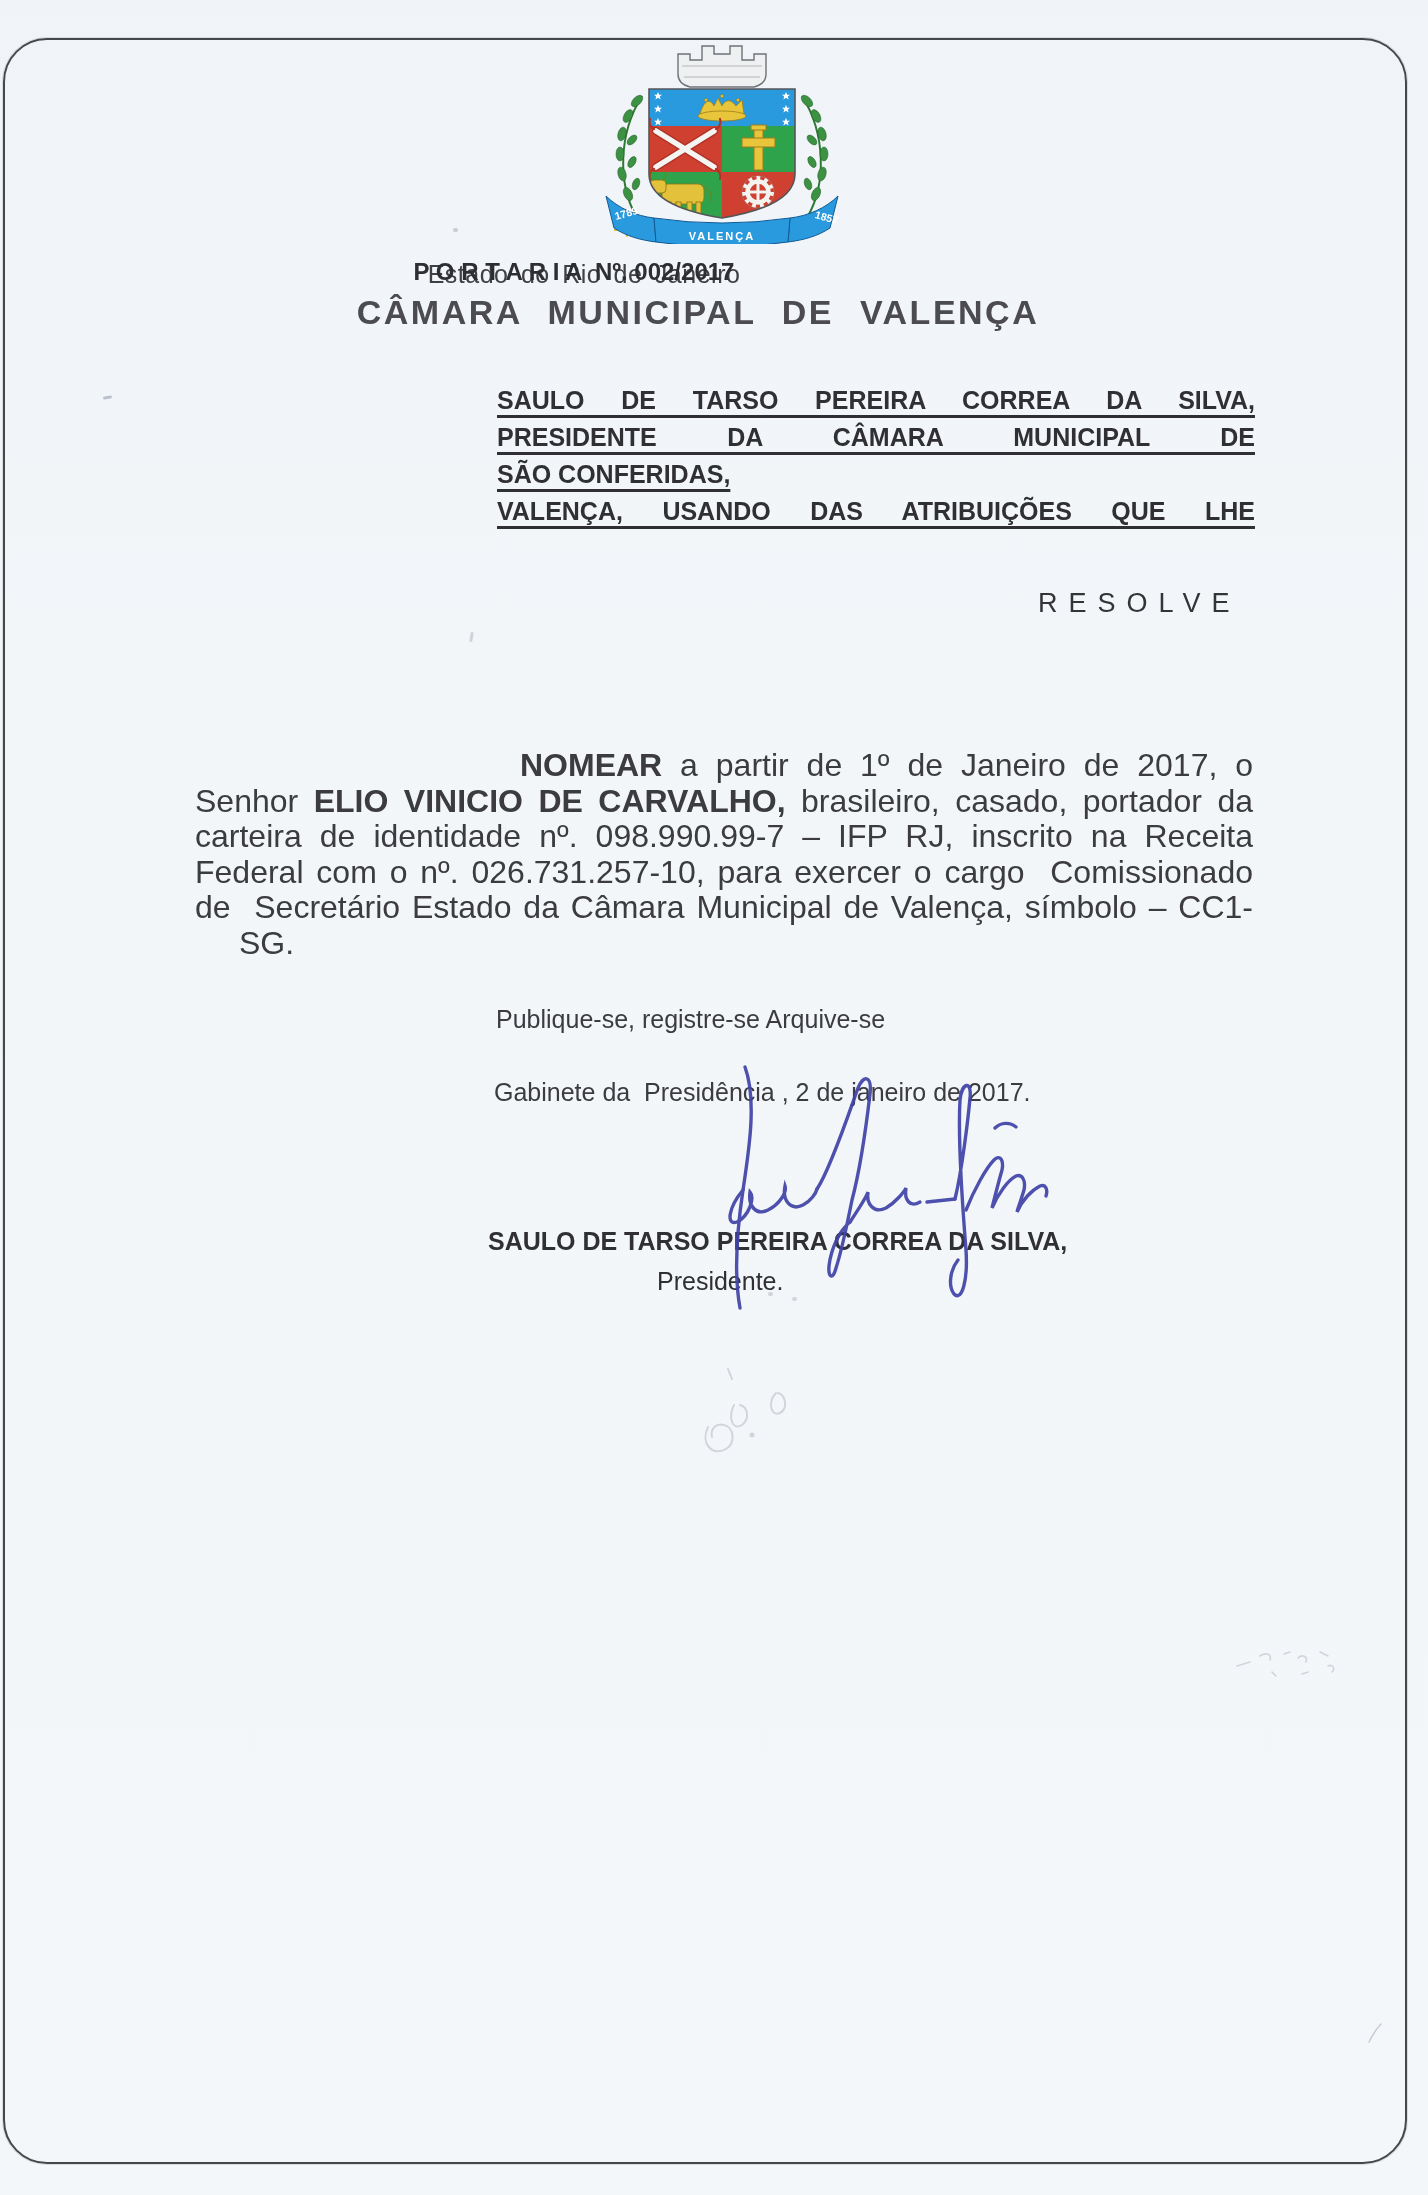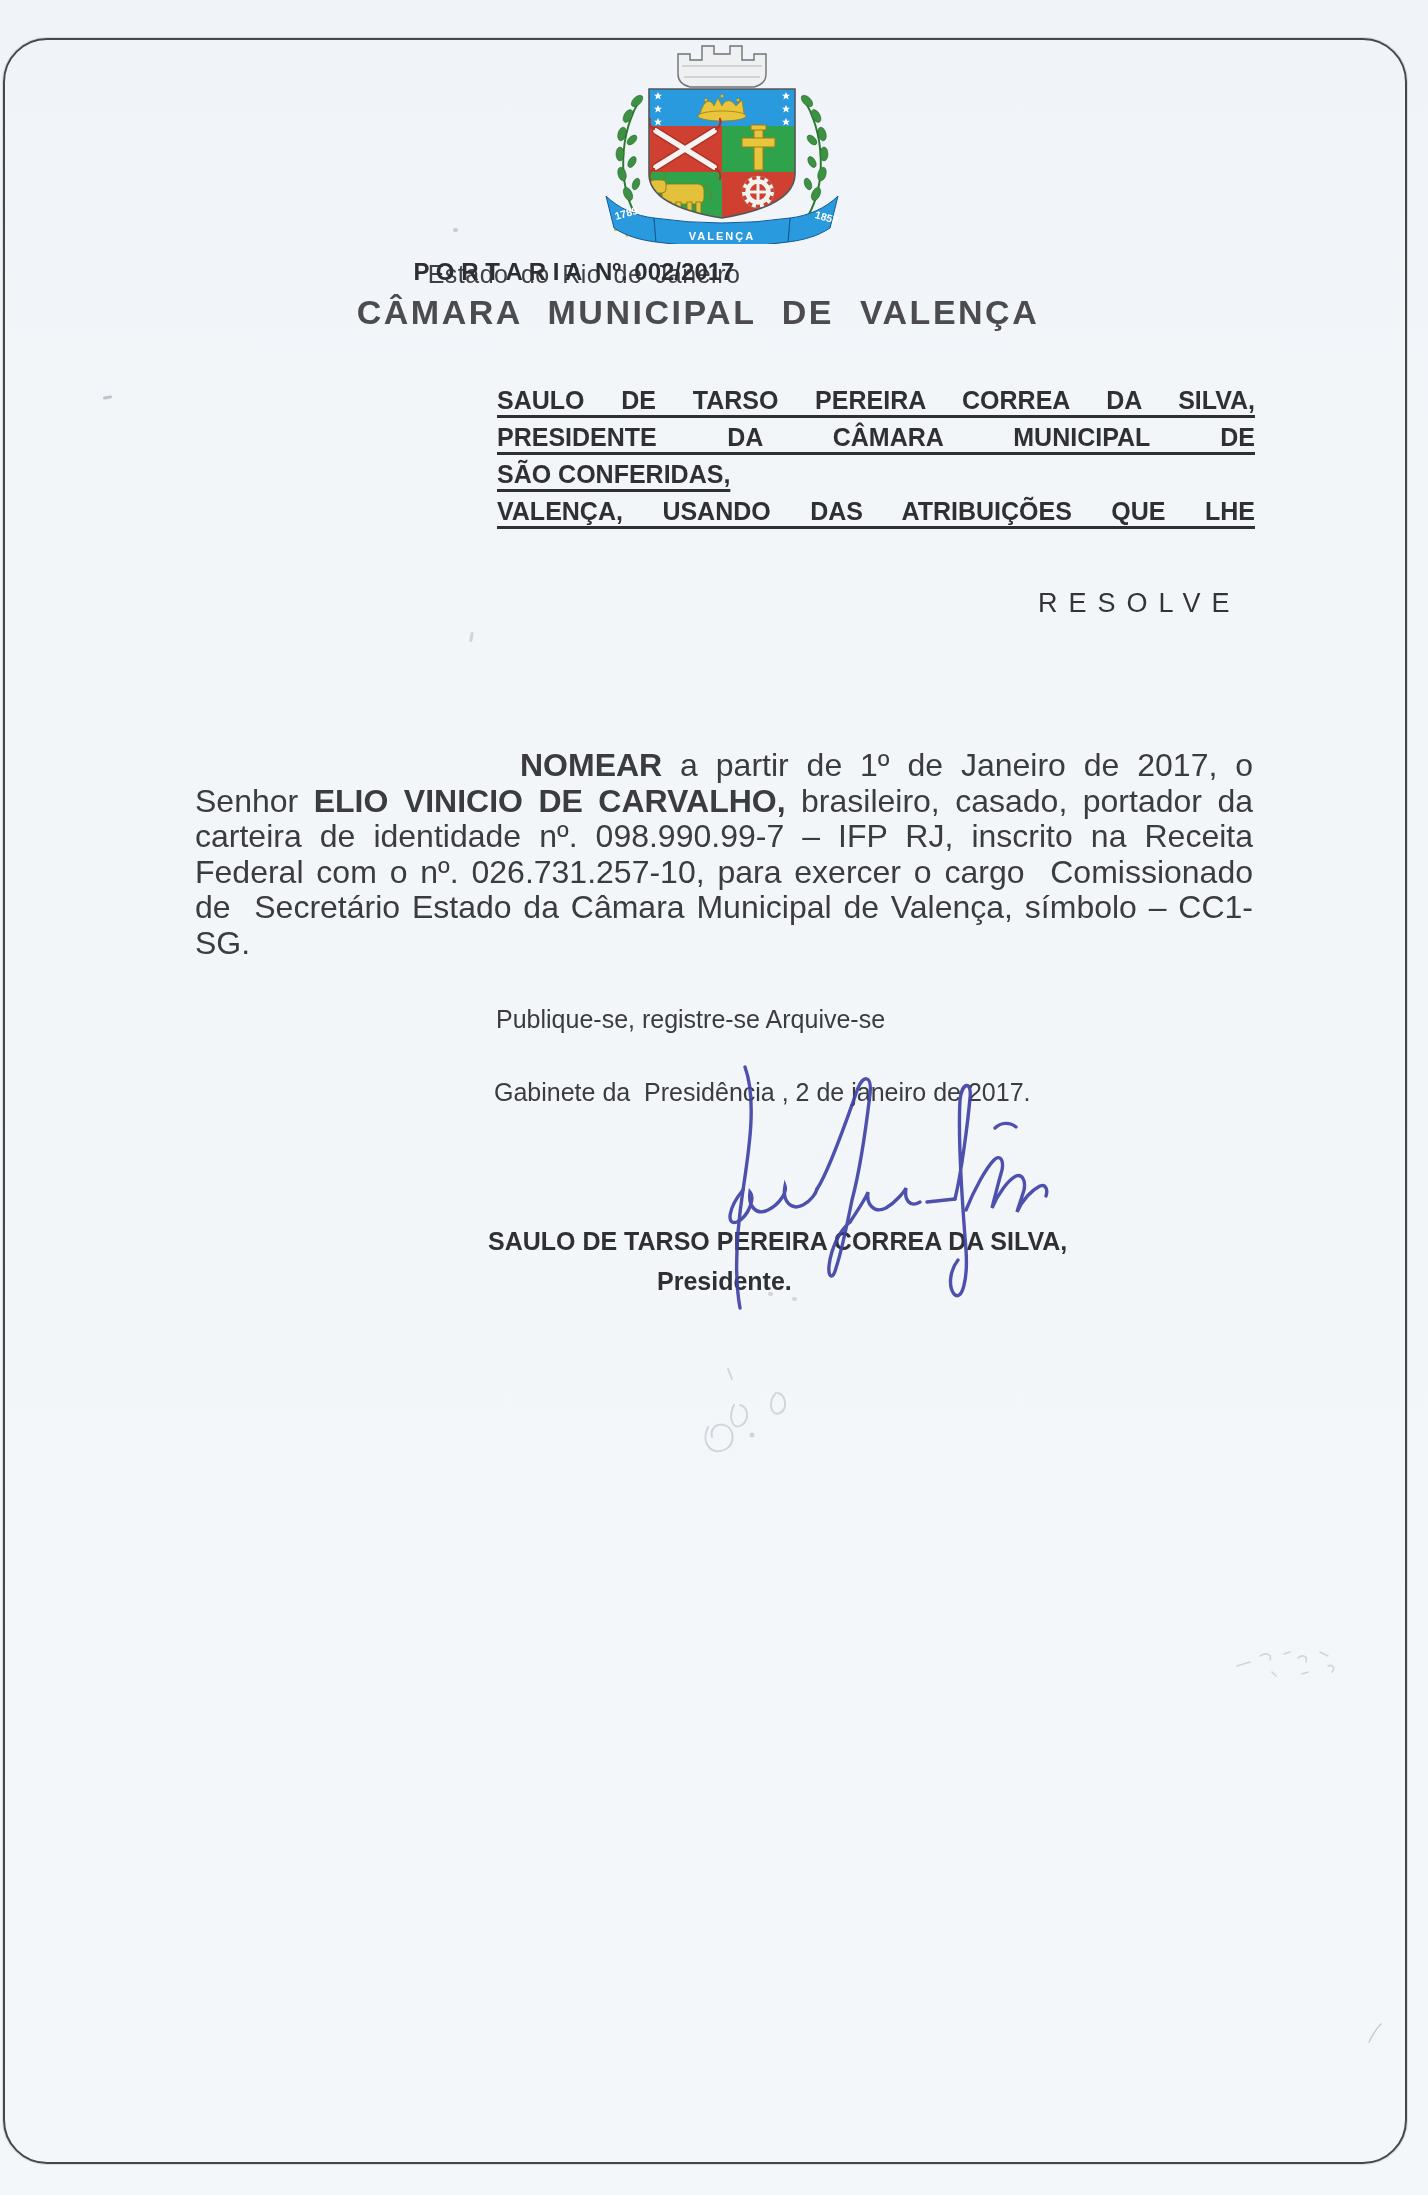--- a/index.html
+++ b/index.html
@@ -47,26 +47,26 @@
   .resolve{
     position:absolute;left:1038px;top:588px;
     font-size:27px;letter-spacing:11px;color:#333338;white-space:pre;
   }
   .body-par{
     position:absolute;left:195px;top:748px;width:1058px;
     font-size:32px;line-height:35.5px;color:#3b3b40;
   }
   .body-line{text-align:justify;text-align-last:justify;white-space:pre-wrap;}
   .body-line.indent{padding-left:325px;}
-  .body-line.last{text-align-last:left;}
+  .body-line.last{text-align-last:left;margin-left:44px;}
   .publish-line{position:absolute;left:496px;top:1005px;font-size:25px;color:#3b3b40;white-space:pre;}
   .cabinet-line{position:absolute;left:494px;top:1078px;font-size:25px;color:#3b3b40;white-space:pre;}
   .sig{position:absolute;left:700px;top:1050px;width:360px;height:270px;pointer-events:none;}
   .signatory-name{position:absolute;left:488px;top:1227px;font-size:25px;font-weight:bold;color:#2f2f34;white-space:pre;}
-  .signatory-title{position:absolute;left:657px;top:1267px;font-size:25px;font-weight:bold;color:#2f2f34;white-space:pre;}
+  .signatory-title{position:absolute;left:657px;top:1267px;font-size:25px;font-weight:normal;color:#2f2f34;white-space:pre;}
   .scribble{position:absolute;left:690px;top:1365px;width:140px;height:110px;opacity:.45;}
   .margin-marks{position:absolute;left:1232px;top:1638px;width:115px;height:60px;opacity:.55;}
   .tick-br{position:absolute;left:1367px;top:2022px;width:16px;height:22px;opacity:.5;}
   .speck{position:absolute;background:#7d8594;border-radius:2px;}
   .sp1{left:103px;top:396px;width:9px;height:3px;opacity:.45;transform:rotate(-8deg);}
   .sp2{left:453px;top:228px;width:5px;height:4px;opacity:.35;}
   .sp3{left:470px;top:632px;width:3px;height:10px;opacity:.3;transform:rotate(10deg);}
   .sp4{left:768px;top:1292px;width:5px;height:4px;opacity:.3;}
   .sp5{left:792px;top:1297px;width:5px;height:4px;opacity:.28;}
 </style>

